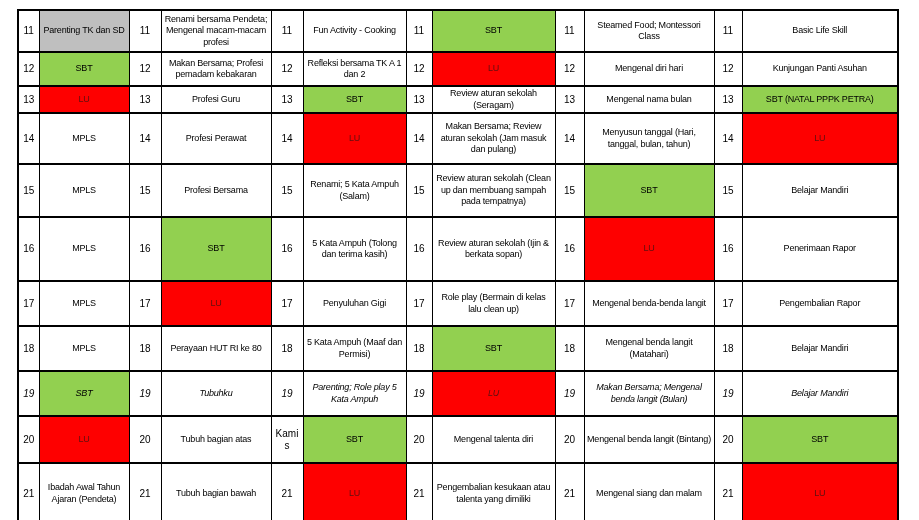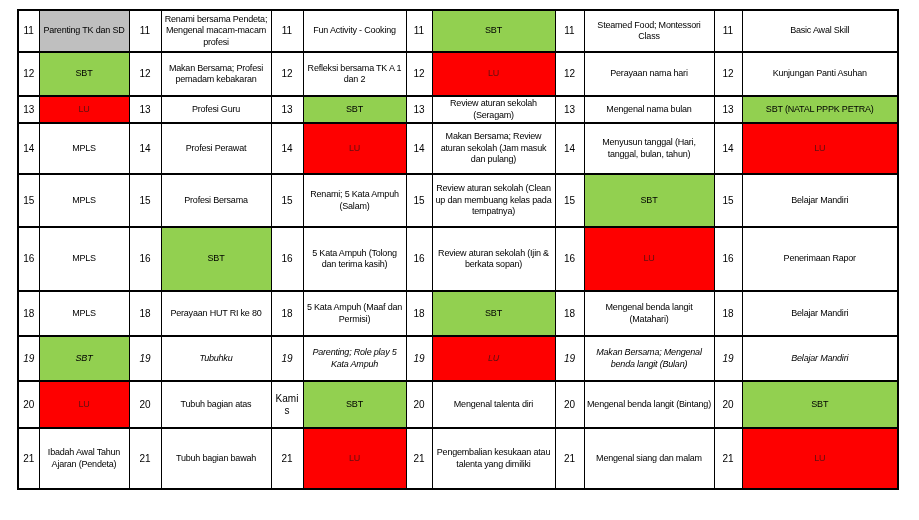--- a/index.html
+++ b/index.html
@@ -69,33 +69,33 @@
           <td class="gray act">Parenting TK dan SD</td>
           <td class="num">11</td>
           <td class="act">Renami bersama Pendeta; Mengenal macam-macam profesi</td>
           <td class="num">11</td>
           <td class="act">Fun Activity - Cooking</td>
           <td class="num">11</td>
           <td class="green act">SBT</td>
           <td class="num">11</td>
           <td class="act">Steamed Food; Montessori Class</td>
           <td class="num">11</td>
-          <td class="act">Basic Awal Skill</td>
-        </tr>
-        <tr style="height: 44px;">
+          <td class="act">Basic Life Skill</td>
+        </tr>
+        <tr style="height: 34px;">
           <td class="num">12</td>
           <td class="green act">SBT</td>
           <td class="num">12</td>
           <td class="act">Makan Bersama; Profesi pemadam kebakaran</td>
           <td class="num">12</td>
           <td class="act">Refleksi bersama TK A 1 dan 2</td>
           <td class="num">12</td>
           <td class="red act">LU</td>
           <td class="num">12</td>
-          <td class="act">Perayaan nama hari</td>
+          <td class="act">Mengenal diri hari</td>
           <td class="num">12</td>
           <td class="act">Kunjungan Panti Asuhan</td>
         </tr>
         <tr style="height: 25px;">
           <td class="num">13</td>
           <td class="red act">LU</td>
           <td class="num">13</td>
           <td class="act">Profesi Guru</td>
           <td class="num">13</td>
           <td class="green act">SBT</td>
@@ -121,39 +121,53 @@
           <td class="red act">LU</td>
         </tr>
         <tr style="height: 53px;">
           <td class="num">15</td>
           <td class="act">MPLS</td>
           <td class="num">15</td>
           <td class="act">Profesi Bersama</td>
           <td class="num">15</td>
           <td class="act">Renami; 5 Kata Ampuh (Salam)</td>
           <td class="num">15</td>
-          <td class="act">Review aturan sekolah (Clean up dan membuang kelas pada tempatnya)</td>
+          <td class="act">Review aturan sekolah (Clean up dan membuang sampah pada tempatnya)</td>
           <td class="num">15</td>
           <td class="green act">SBT</td>
           <td class="num">15</td>
           <td class="act">Belajar Mandiri</td>
         </tr>
         <tr style="height: 64px;">
           <td class="num">16</td>
           <td class="act">MPLS</td>
           <td class="num">16</td>
           <td class="green act">SBT</td>
           <td class="num">16</td>
           <td class="act">5 Kata Ampuh (Tolong dan terima kasih)</td>
           <td class="num">16</td>
           <td class="act">Review aturan sekolah (Ijin &amp; berkata sopan)</td>
           <td class="num">16</td>
           <td class="red act">LU</td>
           <td class="num">16</td>
           <td class="act">Penerimaan Rapor</td>
+        </tr>
+        <tr style="height: 45px;">
+          <td class="num">17</td>
+          <td class="act">MPLS</td>
+          <td class="num">17</td>
+          <td class="red act">LU</td>
+          <td class="num">17</td>
+          <td class="act">Penyuluhan Gigi</td>
+          <td class="num">17</td>
+          <td class="act">Role play (Bermain di kelas lalu clean up)</td>
+          <td class="num">17</td>
+          <td class="act">Mengenal benda-benda langit</td>
+          <td class="num">17</td>
+          <td class="act">Pengembalian Rapor</td>
         </tr>
         <tr style="height: 45px; border-radius: 16px;">
           <td class="num">18</td>
           <td class="act">MPLS</td>
           <td class="num">18</td>
           <td class="act">Perayaan HUT RI ke 80</td>
           <td class="num">18</td>
           <td class="act">5 Kata Ampuh (Maaf dan Permisi)</td>
           <td class="num">18</td>
           <td class="green act">SBT</td>

